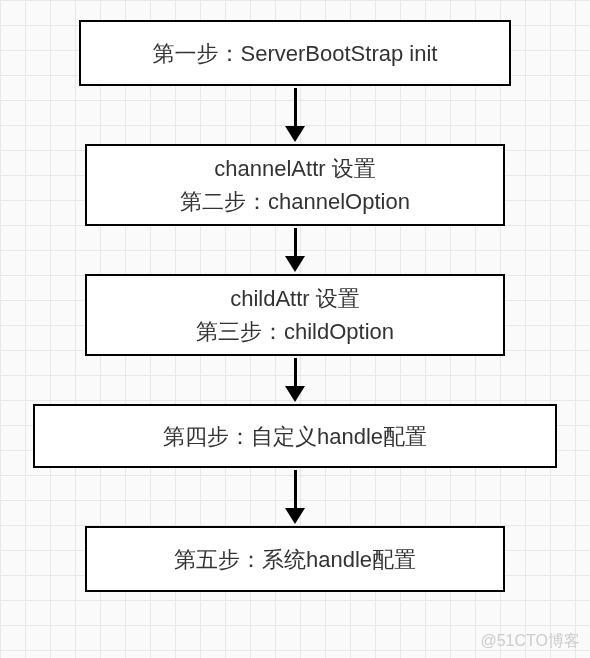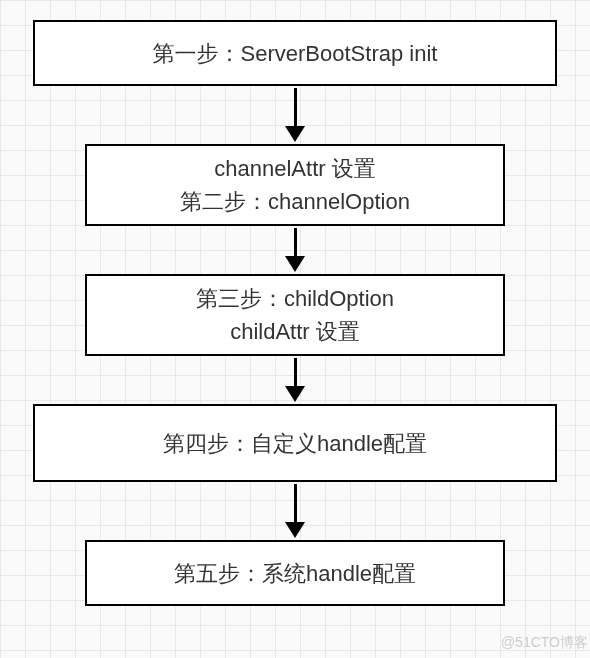--- a/index.html
+++ b/index.html
@@ -51,29 +51,29 @@
     .arrow-head {
       width: 0;
       height: 0;
       border-left: 10px solid transparent;
       border-right: 10px solid transparent;
       border-top: 16px solid #000000;
     }
     .watermark {
       position: absolute;
       bottom: 6px;
-      right: 2px;
-      font-size: 14px;
+      right: 10px;
+      font-size: 16px;
       color: #cccccc;
     }
     
-    #box1 { width: 524px; height: 66px; }
+    #box1 { width: 432px; height: 66px; }
     #box2 { width: 420px; height: 82px; }
     #box3 { width: 420px; height: 82px; }
-    #box4 { width: 524px; height: 78px; }
+    #box4 { width: 524px; height: 64px; }
     #box5 { width: 420px; height: 66px; }
     #arrow1 .arrow-line { height: 38px; }
     #arrow2 .arrow-line { height: 28px; }
     #arrow3 .arrow-line { height: 28px; }
     #arrow4 .arrow-line { height: 38px; }
   </style>
 </head>
 <body>
 
 <div class="flow-container">
@@ -91,22 +91,22 @@
     <span>channelAttr 设置</span>
     <span>第二步：channelOption</span>
   </div>
 
   <div id="arrow2" class="flow-arrow">
     <div class="arrow-line"></div>
     <div class="arrow-head"></div>
   </div>
 
   <div id="box3" class="flow-box">
+    <span>childAttr 设置</span>
     <span>第三步：childOption</span>
-    <span>childAttr 设置</span>
   </div>
 
   <div id="arrow3" class="flow-arrow">
     <div class="arrow-line"></div>
     <div class="arrow-head"></div>
   </div>
 
   <div id="box4" class="flow-box">
     <span>第四步：自定义handle配置</span>
   </div>

